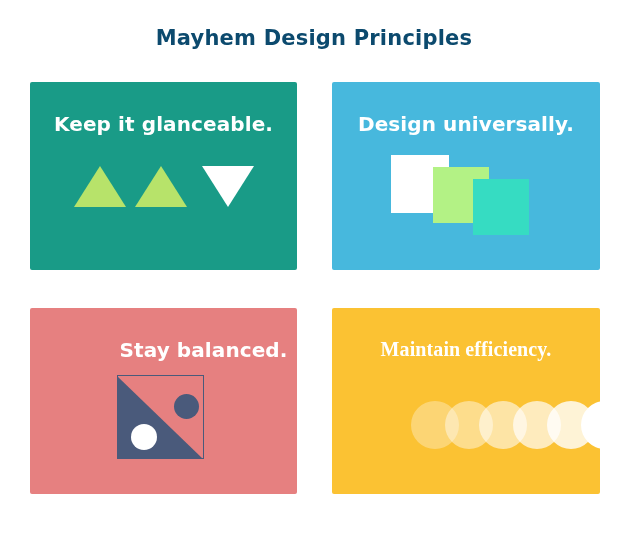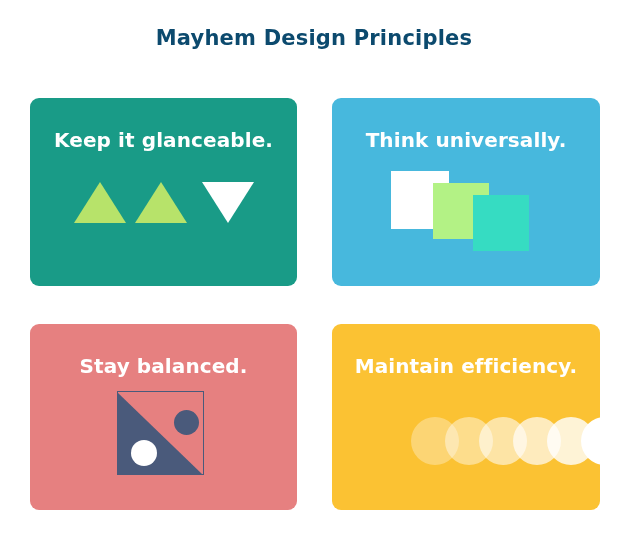--- a/index.html
+++ b/index.html
@@ -27,23 +27,22 @@
   }
   .panel-grid {
     position: absolute;
     left: 30px;
     top: 82px;
     width: 568px;
     height: 412px;
   }
   .panel {
     position: absolute;
-    border-radius: 9px;
+    border-radius: 2px;
     overflow: hidden;
-    margin-top: 16px;
   }
   .panel-0 { left: 0px;   top: 0px;   width: 267px; height: 188px; }
   .panel-1 { left: 302px; top: 0px;   width: 268px; height: 188px; }
   .panel-2 { left: 0px;   top: 226px; width: 267px; height: 186px; }
   .panel-3 { left: 302px; top: 226px; width: 268px; height: 186px; }
 
   .panel-title {
     position: absolute;
     left: 0;
     width: 100%;
@@ -119,42 +118,42 @@
   <div class="panel panel-0" style="background: rgb(25, 155, 135);">
     <div class="panel-title" style="color: rgb(255, 255, 255);">Keep it glanceable.</div>
     <div class="art">
       <span class="tri tri-up" style="left: 44px; top: 84px; color: rgb(183, 227, 106);"></span>
       <span class="tri tri-up" style="left: 105px; top: 84px; color: rgb(183, 227, 106);"></span>
       <span class="tri tri-down" style="left: 172px; top: 84px; color: rgb(255, 255, 255);"></span>
     </div>
   </div>
 
   <div class="panel panel-1" style="background: rgb(71, 184, 221);">
-    <div class="panel-title" style="color: rgb(255, 255, 255);">Think universally.</div>
+    <div class="panel-title" style="color: rgb(255, 255, 255);">Design universally.</div>
     <div class="art">
       <span class="sq" style="left: 59px; top: 73px; width: 58px; height: 58px; background: rgb(255, 255, 255);"></span>
       <span class="sq" style="left: 101px; top: 85px; width: 56px; height: 56px; background: rgb(179, 242, 133);"></span>
       <span class="sq" style="left: 141px; top: 97px; width: 56px; height: 56px; background: rgb(54, 220, 194);"></span>
     </div>
   </div>
 
   <div class="panel panel-2" style="background: rgb(230, 128, 128);">
-    <div class="panel-title" style="color: rgb(255, 255, 255);">Stay balanced.</div>
+    <div class="panel-title" style="color: rgb(255, 255, 255); padding-left: 40px;">Stay balanced.</div>
     <div class="art">
       <div class="balance-box" style="left:87px; top:67px;">
         <span class="balance-outline" style="border-color: rgb(74, 90, 123);"></span>
         <span class="balance-tri" style="border-left-color: rgb(74, 90, 123);"></span>
         <span class="dot" style="left:57px; top:19px; width:25px; height:25px; background:#4a5a7b;"></span>
         <span class="dot" style="left:14px; top:49px; width:26px; height:26px; background:#ffffff;"></span>
       </div>
     </div>
   </div>
 
   <div class="panel panel-3" style="background: rgb(251, 194, 51);">
-    <div class="panel-title" style="color: rgb(255, 255, 255);">Maintain efficiency.</div>
+    <div class="panel-title" style="color: rgb(255, 255, 255); font-family: Liberation Serif, serif;">Maintain efficiency.</div>
     <div class="art">
       <span class="eff-circle" style="left:79px;  top:93px; width:48px; height:48px; opacity:0.32;"></span>
       <span class="eff-circle" style="left:113px; top:93px; width:48px; height:48px; opacity:0.44;"></span>
       <span class="eff-circle" style="left:147px; top:93px; width:48px; height:48px; opacity:0.56;"></span>
       <span class="eff-circle" style="left:181px; top:93px; width:48px; height:48px; opacity:0.68;"></span>
       <span class="eff-circle" style="left:215px; top:93px; width:48px; height:48px; opacity:0.80;"></span>
       <span class="eff-circle" style="left:249px; top:93px; width:48px; height:48px; opacity:1;"></span>
     </div>
   </div>
 

